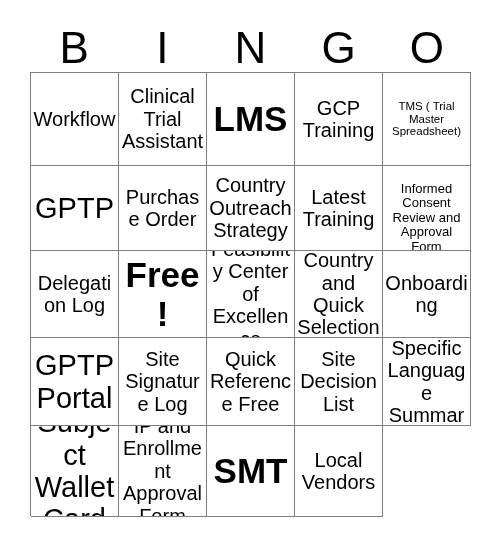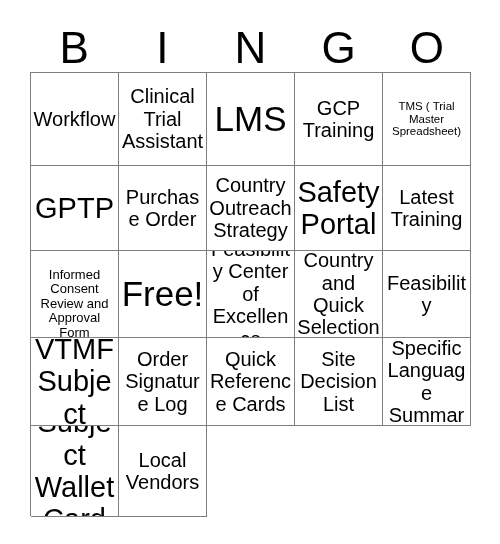--- a/index.html
+++ b/index.html
@@ -66,21 +66,21 @@
     background: #ffffff;
   }
   .cell-text {
     text-align: center;
     line-height: 1.12;
     word-wrap: break-word;
     hyphens: none;
     width: 100%;
   }
   
-  .sz-xl  { font-size: 35px; }
+  .sz-xl  { font-size: 35px; font-weight: bold; }
   .sz-lg  { font-size: 29px; }
   .sz-md  { font-size: 20px; }
   .sz-sm  { font-size: 20px; }
   .sz-xs  { font-size: 13px; margin-top: 20px; }
   .sz-xxs { font-size: 11.5px; }
 </style>
 </head>
 <body>
 
 <div id="bingo-card">
@@ -114,59 +114,65 @@
     <div class="bingo-cell">
       <span class="cell-text sz-lg">GPTP</span>
     </div>
     <div class="bingo-cell">
       <span class="cell-text sz-md">Purchase Order</span>
     </div>
     <div class="bingo-cell">
       <span class="cell-text sz-md">Country Outreach Strategy</span>
     </div>
     <div class="bingo-cell">
-      <span class="cell-text sz-lg">Safety Portal</span>
-    </div>
-    <div class="bingo-cell">
       <span class="cell-text sz-md">Latest Training</span>
     </div>
 
     <div class="bingo-cell">
       <span class="cell-text sz-xs">Informed Consent Review and Approval Form</span>
+    </div>
+    <div class="bingo-cell">
+      <span class="cell-text sz-md">Delegation Log</span>
     </div>
     <div class="bingo-cell">
       <span class="cell-text sz-xl">Free!</span>
     </div>
     <div class="bingo-cell">
       <span class="cell-text sz-sm">Feasibility Center of Excellence</span>
     </div>
     <div class="bingo-cell">
       <span class="cell-text sz-md">Country and Quick Selection</span>
     </div>
 
     <div class="bingo-cell">
-      <span class="cell-text sz-sm">Feasibility</span>
+      <span class="cell-text sz-sm">Onboarding</span>
     </div>
     <div class="bingo-cell">
-      <span class="cell-text sz-lg">VTMF Subject</span>
+      <span class="cell-text sz-lg">GPTP Portal</span>
     </div>
     <div class="bingo-cell">
-      <span class="cell-text sz-md">Order Signature Log</span>
+      <span class="cell-text sz-md">Site Signature Log</span>
     </div>
     <div class="bingo-cell">
-      <span class="cell-text sz-md">Quick Reference Cards</span>
+      <span class="cell-text sz-md">Quick Reference Free</span>
     </div>
     <div class="bingo-cell">
       <span class="cell-text sz-md">Site Decision List</span>
     </div>
 
     <div class="bingo-cell">
       <span class="cell-text sz-sm">USA Specific Language Summary</span>
     </div>
     <div class="bingo-cell">
       <span class="cell-text sz-lg">Subject Wallet Card</span>
     </div>
     <div class="bingo-cell">
+      <span class="cell-text sz-sm">IP and Enrollment Approval Form</span>
+    </div>
+    <div class="bingo-cell">
+      <span class="cell-text sz-xl">SMT</span>
+    </div>
+    <div class="bingo-cell">
       <span class="cell-text sz-md">Local Vendors</span>
     </div>
 
   </div>
 </div>
 
 </body></html>

